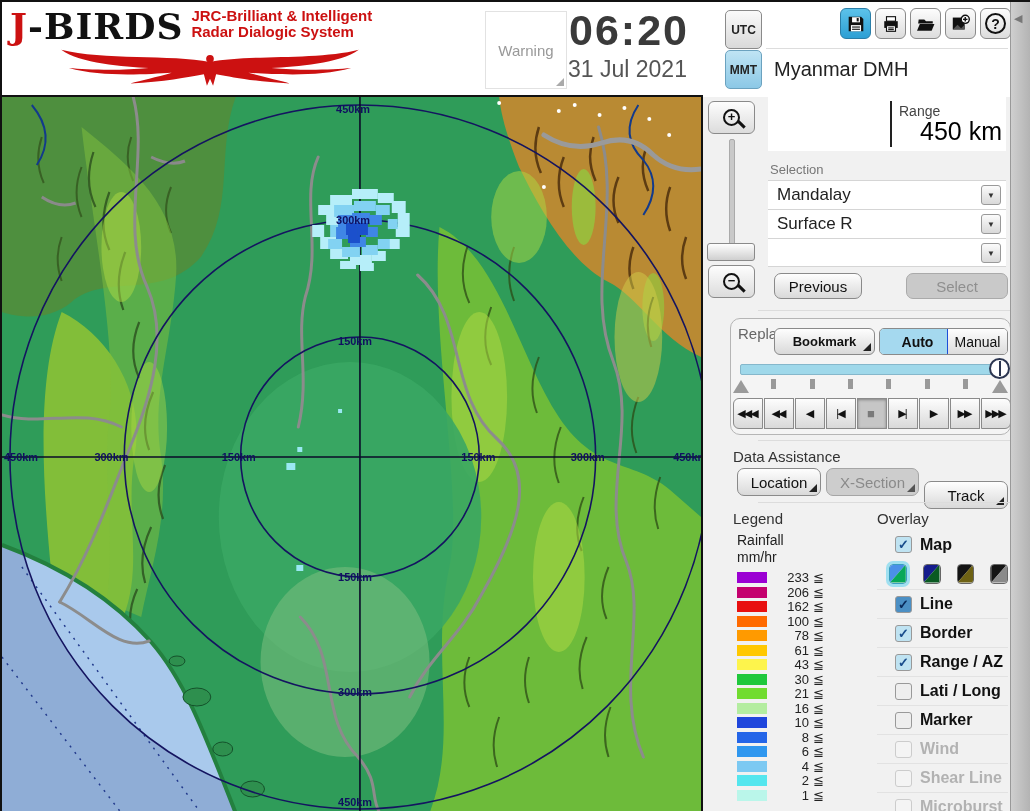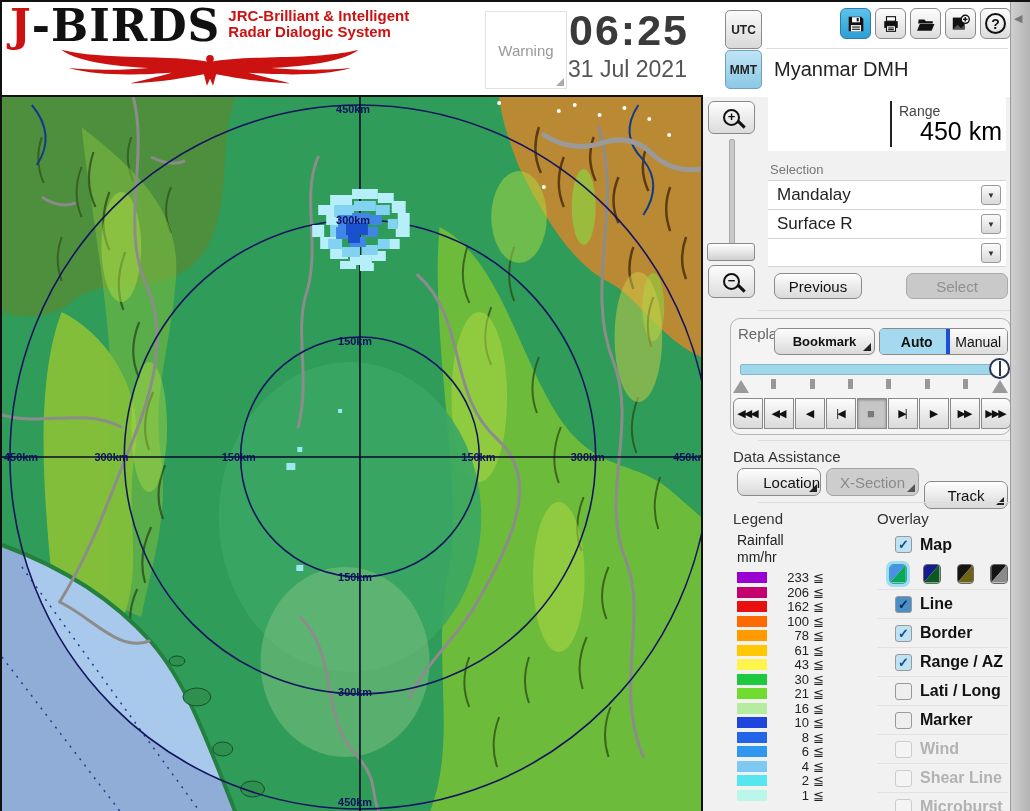--- a/index.html
+++ b/index.html
@@ -3,21 +3,21 @@
 <meta charset="utf-8">
 <style>
   html,body{margin:0;padding:0;background:#888;}
   #stage{position:relative;width:1030px;height:811px;background:#fff;overflow:hidden;
          font-family:"Liberation Sans",sans-serif;border-top:2px solid #111;box-sizing:border-box;}
   .abs{position:absolute;}
   
   #header{left:0;top:0;width:1030px;height:93px;background:#fff;border-left:2px solid #111;box-sizing:border-box;}
   #logo{left:8px;top:2px;width:408px;height:88px;}
   #logo-row{display:flex;align-items:flex-start;}
-  #logo-title{font-family:"DejaVu Serif",serif;font-weight:bold;font-size:44px;line-height:44px;color:#111;letter-spacing:1px;}
+  #logo-title{font-family:"DejaVu Serif",serif;font-weight:bold;font-size:36px;line-height:44px;color:#111;letter-spacing:1px;}
   #logo-title .j{color:#c11;}
   #logo-sub{margin-left:8px;margin-top:4px;color:#c11;font-weight:bold;font-size:15px;line-height:16px;letter-spacing:0px;}
   #eagle{margin-top:-6px;}
   #warning-btn{left:483px;top:9px;width:80px;height:76px;background:#fff;border:1px solid #e2e2e2;
     color:#999;font-size:15px;display:flex;align-items:center;justify-content:center;}
   #warning-btn .grip{position:absolute;right:2px;bottom:2px;width:0;height:0;
     border-left:8px solid transparent;border-bottom:8px solid #aaa;}
   #clock-time{left:567px;top:4px;width:148px;font-size:43px;font-weight:bold;color:#3a3a3a;letter-spacing:2px;}
   #clock-date{left:566px;top:54px;width:160px;font-size:23px;color:#555;}
   .tzbtn{left:723px;width:37px;height:39px;border:1px solid #8a8a8a;border-radius:5px;box-sizing:border-box;
@@ -69,37 +69,37 @@
   #sep-1{left:758px;top:308px;width:252px;height:1px;background:#dcdcdc;}
   
   #replay-box{left:730px;top:316px;width:281px;height:117px;border:1px solid #b5b5b5;border-radius:10px;background:#f4f4f4;box-sizing:border-box;}
   #replay-label{left:738px;top:323px;font-size:15px;color:#666;}
   #btn-bookmark{left:774px;top:326px;width:101px;height:27px;border-radius:6px;position:absolute;font-weight:bold;font-size:13px;}
   .corner::after{content:"";position:absolute;right:3px;bottom:3px;width:0;height:0;
     border-left:8px solid transparent;border-bottom:8px solid #222;}
   .corner-dim::after{border-bottom-color:#555;}
   #mode-group{left:879px;top:326px;width:129px;height:27px;border:1px solid #8a8a8a;border-radius:5px;overflow:hidden;display:flex;box-sizing:border-box;}
   .mode-half{flex:1;display:flex;align-items:center;justify-content:center;font-size:14px;color:#111;}
-  #mode-auto{background:#a5d9ef;border-right:4px solid #1d4ed8;font-weight:bold;padding-left:8px;}
+  #mode-auto{background:#a5d9ef;border-right:1px solid #1d4ed8;font-weight:bold;padding-left:8px;}
   #mode-manual{background:linear-gradient(#fdfdfd,#dcdcdc);}
   #replay-track{left:740px;top:362px;width:263px;height:11px;background:#9fd8ea;border:1px solid #85b7cb;border-radius:2px;box-sizing:border-box;}
   #replay-knob{left:989px;top:356px;width:21px;height:21px;border:2px solid #2b3550;border-radius:50%;background:#fff;box-sizing:border-box;}
   #replay-knob::after{content:"";position:absolute;left:8px;top:1px;width:1.5px;height:15px;background:#2b3550;}
   .tick{top:377px;width:5px;height:10px;background:#999;}
   .endtri{top:378px;width:0;height:0;border-left:8px solid transparent;border-right:8px solid transparent;border-bottom:13px solid #9a9a9a;}
   #transport{left:733px;top:396px;display:flex;}
   .tbtn{width:30px;height:31px;border:1px solid #8a8a8a;background:linear-gradient(#fdfdfd,#d9d9d9);
     margin-right:1px;display:flex;align-items:center;justify-content:center;font-size:11px;letter-spacing:-2px;
     color:#111;box-sizing:border-box;padding-right:2px;}
   .tbtn:first-child{border-radius:6px 0 0 6px;} .tbtn:last-child{border-radius:0 6px 6px 0;}
   #t-4{background:#c6c6c6;color:#7a7a7a;box-shadow:inset 0 1px 3px rgba(0,0,0,.35);font-size:13px;letter-spacing:0;}
   #sep-2{left:758px;top:438px;width:252px;height:1px;background:#dcdcdc;}
   #da-label{left:733px;top:446px;font-size:15px;color:#333;}
   .da-btn{top:466px;height:28px;border-radius:7px;position:absolute;font-size:15px;}
-  #da-0{left:737px;width:84px;justify-content:flex-end;} 
+  #da-0{left:737px;width:84px;} 
   #da-1{left:826px;width:93px;background:#cdcdcd;color:#8a8a8a;border-color:#a5a5a5;}
   #da-2{left:924px;width:84px;margin-top:13px;}
   #sep-3{left:758px;top:500px;width:252px;height:1px;background:#dcdcdc;}
   #legend-label{left:733px;top:508px;font-size:15px;color:#333;}
   #overlay-label{left:877px;top:508px;font-size:15px;color:#333;}
   #legend-unit1{left:737px;top:530px;font-size:14px;color:#222;}
   #legend-unit2{left:737px;top:547px;font-size:14px;color:#222;}
   .lg-row{left:737px;height:11px;}
   .lg-sw{position:absolute;left:0;top:0;width:30px;height:11px;}
   .lg-val{position:absolute;left:34px;top:-2px;width:38px;text-align:right;font-size:13px;color:#222;}
@@ -140,21 +140,21 @@
         <path fill="#c11" d="M200,26 C150,16 60,24 6,10 C30,28 88,32 120,34 C80,38 38,36 16,34 C58,46 118,42 150,40 C130,46 110,50 96,54 C140,52 170,46 192,42 L196,57 L200,48 L204,57 L208,42 C230,46 260,52 304,54 C290,50 270,46 250,40 C282,42 342,46 384,34 C362,36 320,38 280,34 C312,32 370,28 394,10 C340,24 250,16 200,26 Z"></path>
         <circle cx="200" cy="22" r="5" fill="#c11"></circle>
       </svg>
     </div>
 
     <div id="warning-btn" class="abs">
       <span>Warning</span>
       <span class="grip"></span>
     </div>
 
-    <div id="clock-time" class="abs">06:25</div>
+    <div id="clock-time" class="abs">06:20</div>
     <div id="clock-date" class="abs">31 Jul 2021</div>
 
     <div id="tz-utc" class="abs tzbtn">UTC</div>
     <div id="tz-mmt" class="abs tzbtn">MMT</div>
 
     <div id="btn-save" class="abs icon-btn">
       <svg width="18" height="18" viewBox="0 0 16 16">
         <path d="M1.5,1.5 h11 l2,2 v11 h-13 z" fill="#111"></path>
         <rect x="4.5" y="2" width="7" height="4.5" fill="#fff"></rect>
         <rect x="8.6" y="2.7" width="1.8" height="3" fill="#111"></rect>

